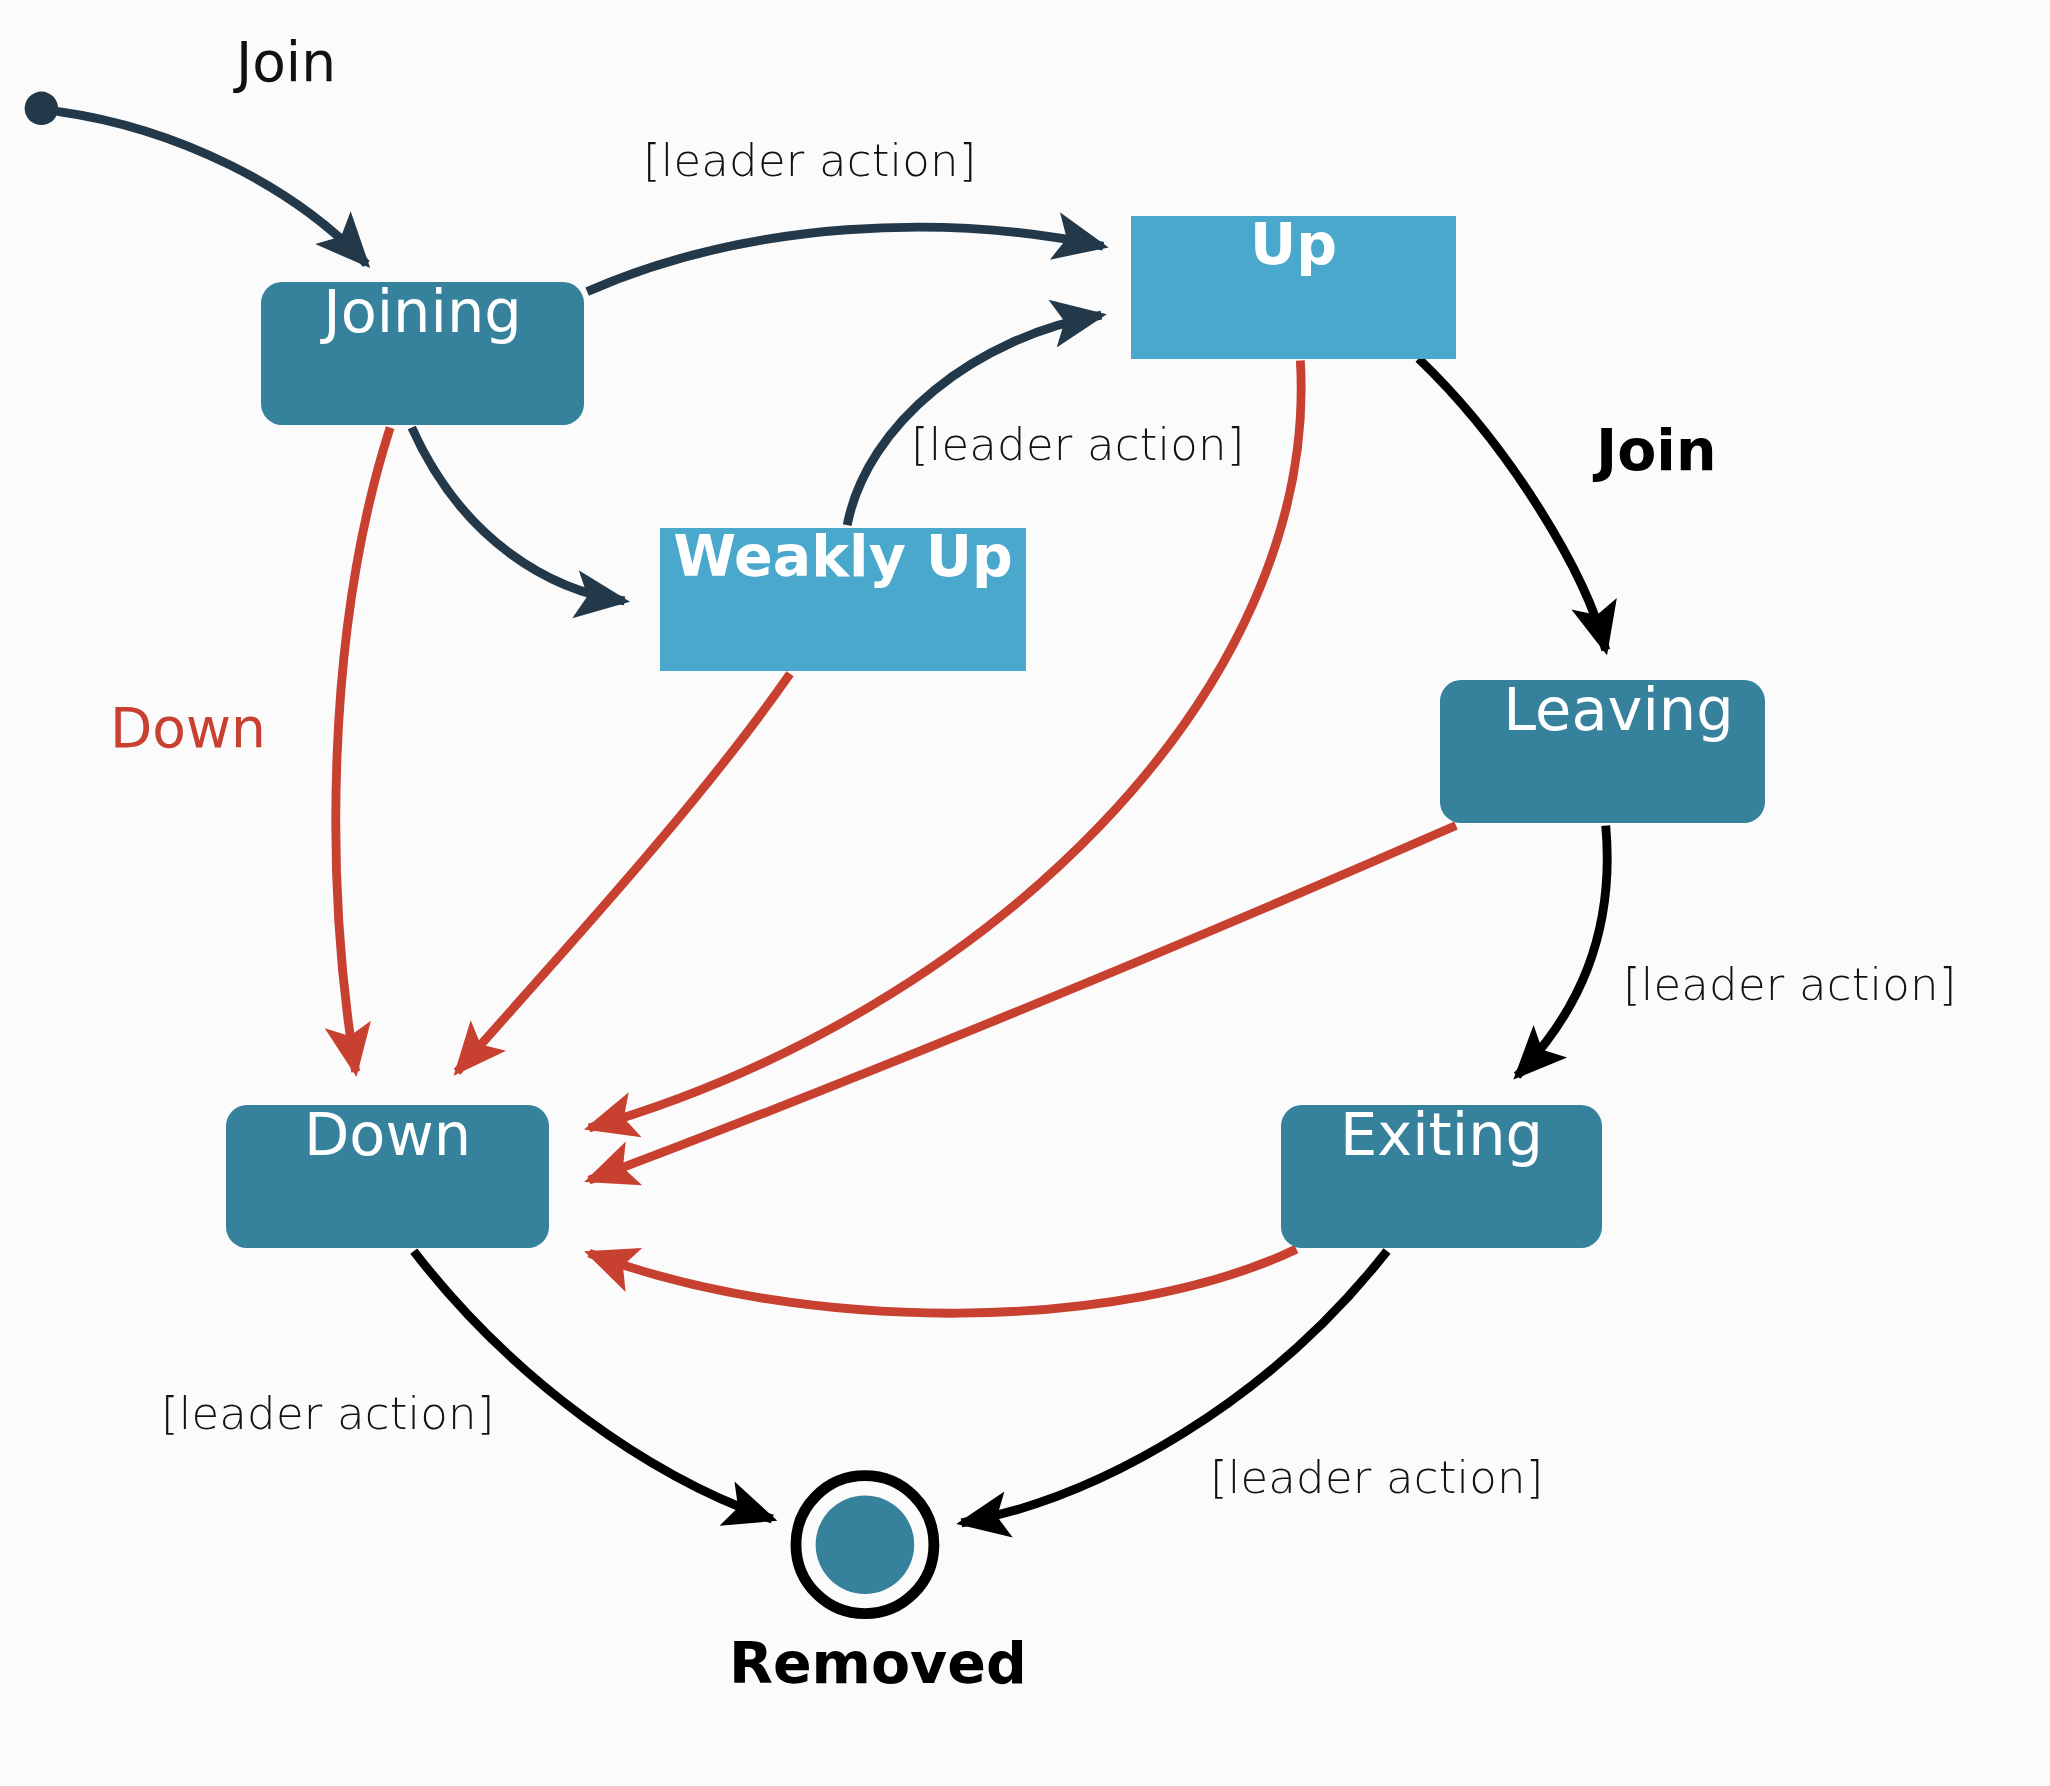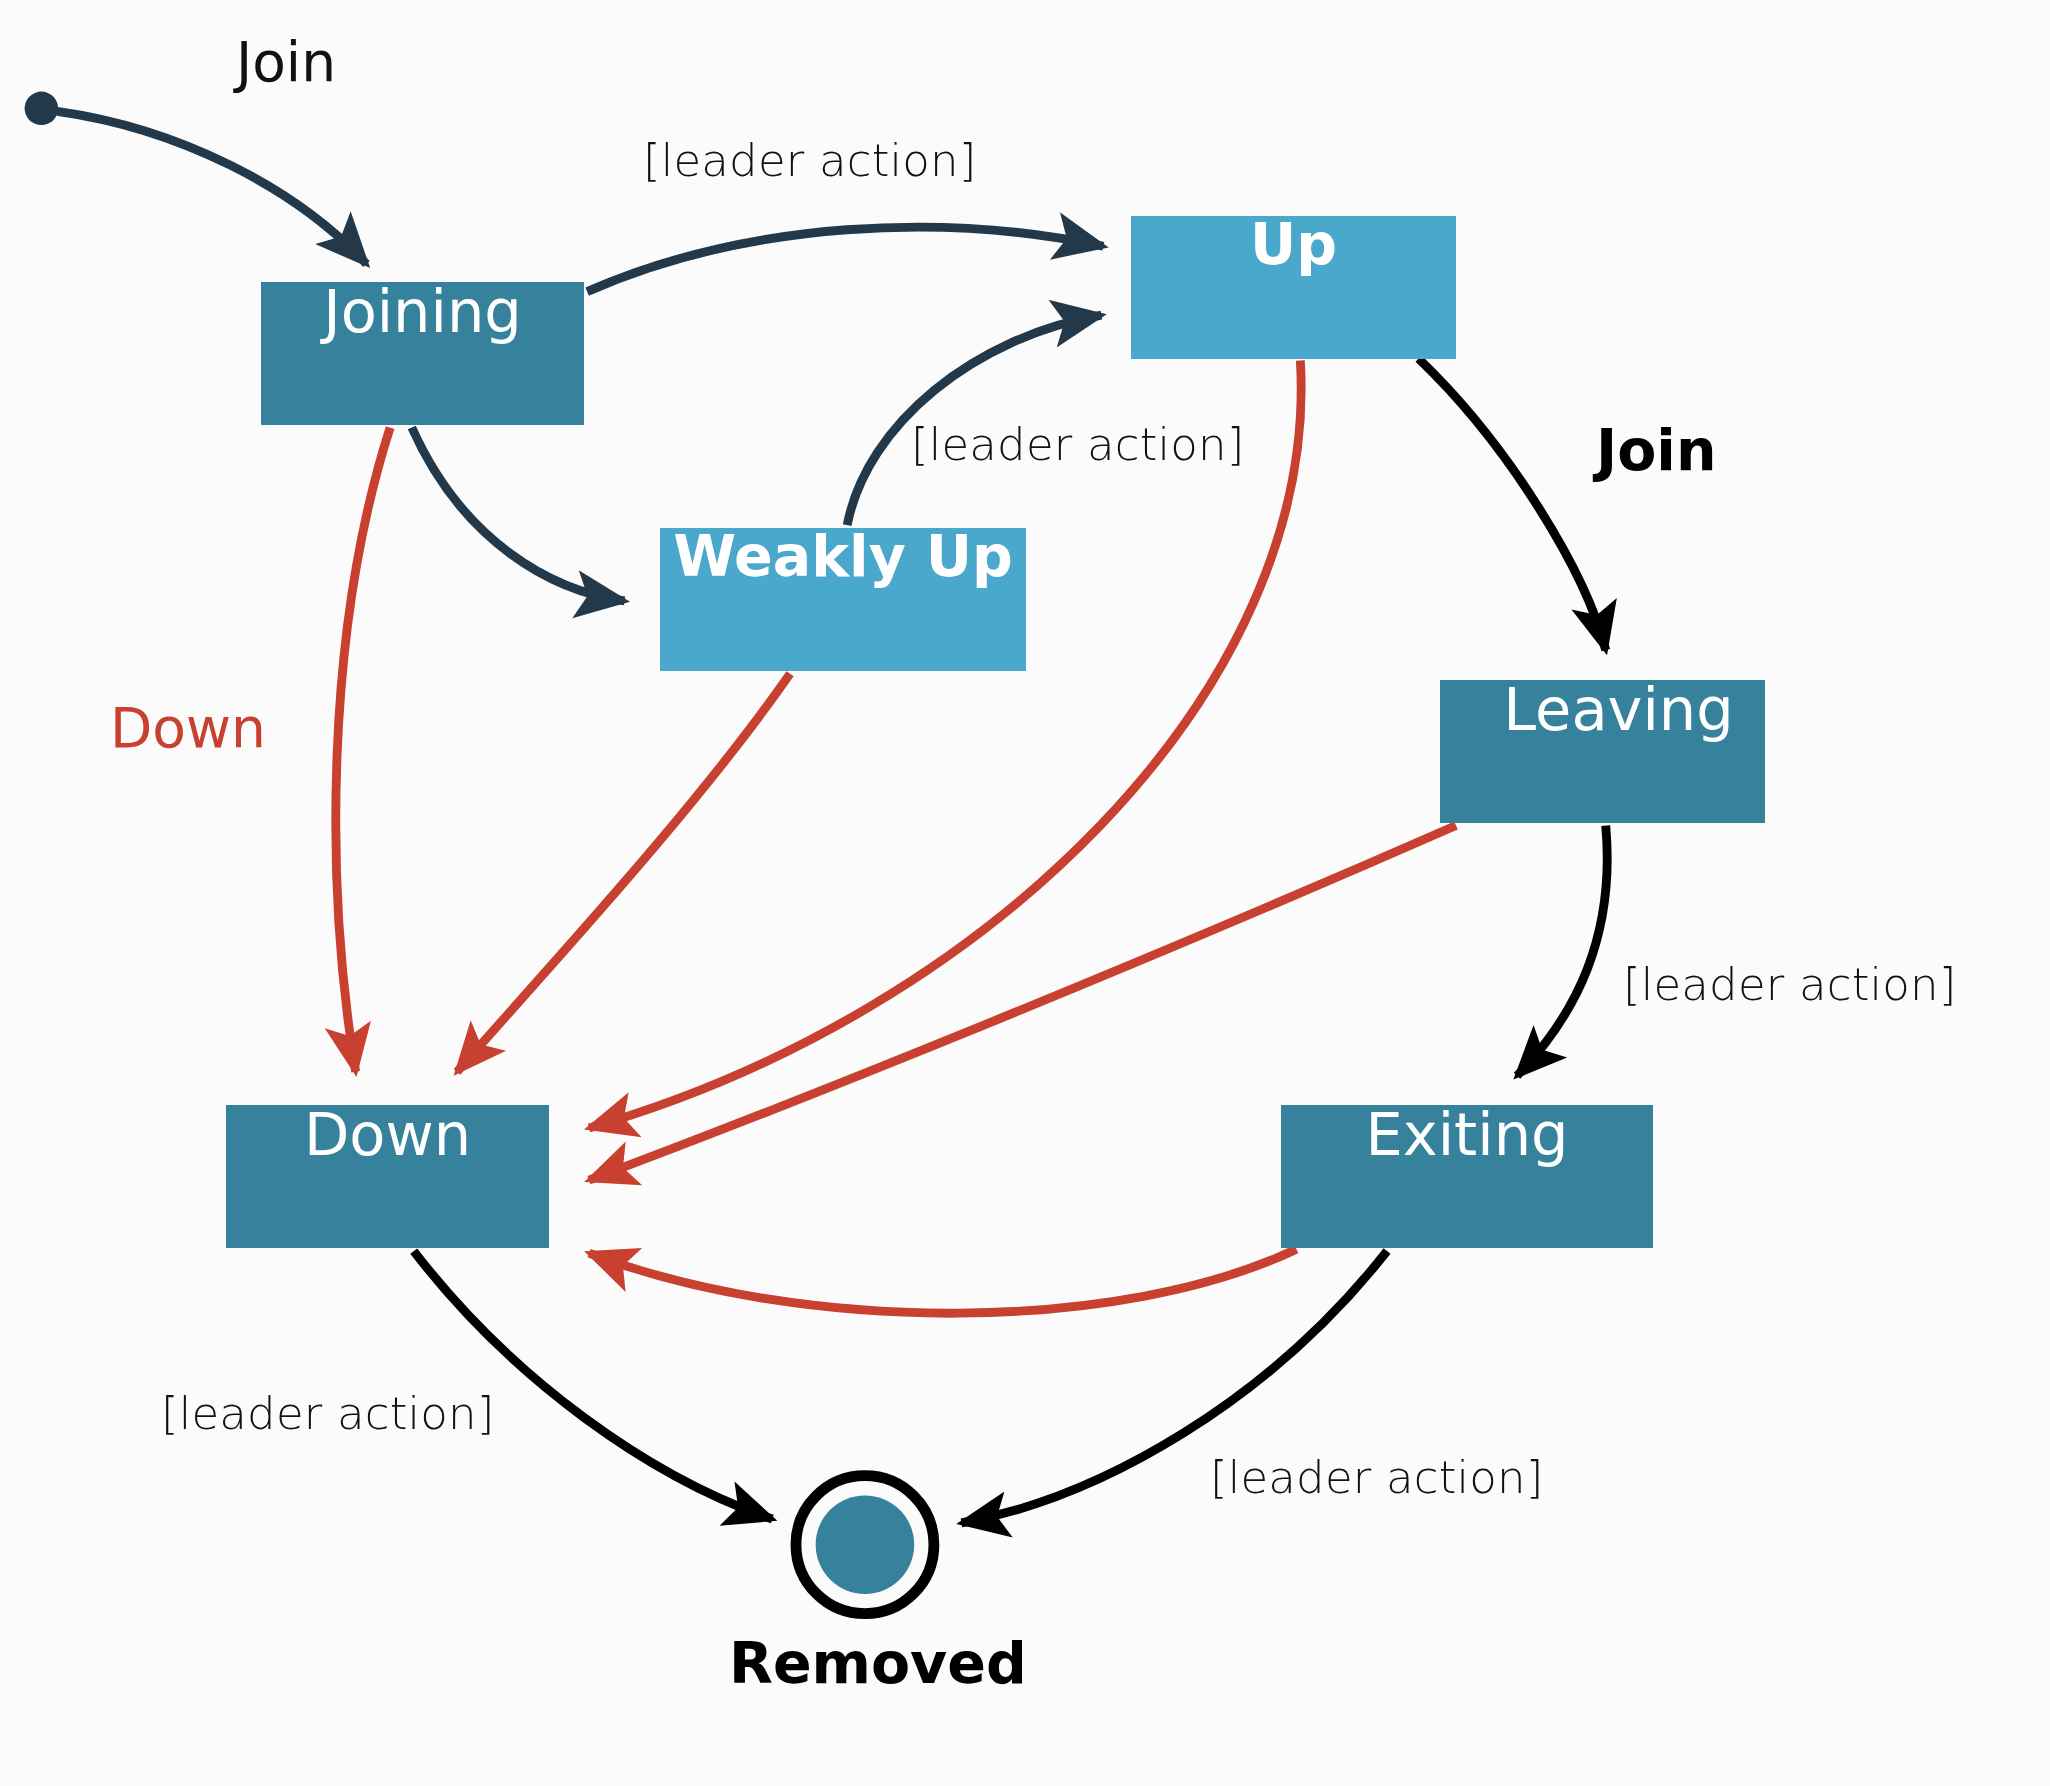--- a/index.html
+++ b/index.html
@@ -25,21 +25,21 @@
     height: 1787px;
   }
   .state-box {
     position: absolute;
     display: flex;
     align-items: flex-start;
     justify-content: center;
     color: #ffffff;
     box-sizing: border-box;
   }
-  .state-box.dark  { background: #36819b; }
+  .state-box.dark  { background: #36819b; border-radius: 21px; }
   .state-box.light { background: #4aa8cd; }
   .state-label {
     white-space: nowrap;
     line-height: 1;
   }
   .state-label.regular { font-weight: 400; font-size: 59px; }
   .state-label.bold    { font-weight: 700; font-size: 57px; }
 
   .edge-label {
     position: absolute;
@@ -124,21 +124,21 @@
   </div>
 
   <div class="state-box dark" style="left:1440px; top:680px; width:325px; height:143px;padding-left:32px;">
     <span class="state-label regular">Leaving</span>
   </div>
 
   <div class="state-box dark" style="left:226px; top:1105px; width:323px; height:143px;">
     <span class="state-label regular">Down</span>
   </div>
 
-  <div class="state-box dark" style="left:1281px; top:1105px; width:372px; height:143px;">
+  <div class="state-box dark" style="left:1281px; top:1105px; width:321px; height:143px;">
     <span class="state-label regular">Exiting</span>
   </div>
 
   <div class="final-caption" style="left:729px; top:1635px;">Removed</div>
 
   <div class="edge-label plain" style="left:236px; top:35px;">Join</div>
 
   <div class="edge-label thin" style="left:643px; top:138px;">[leader action]</div>
 
   <div class="edge-label thin" style="left:911px; top:422px;">[leader action]</div>

